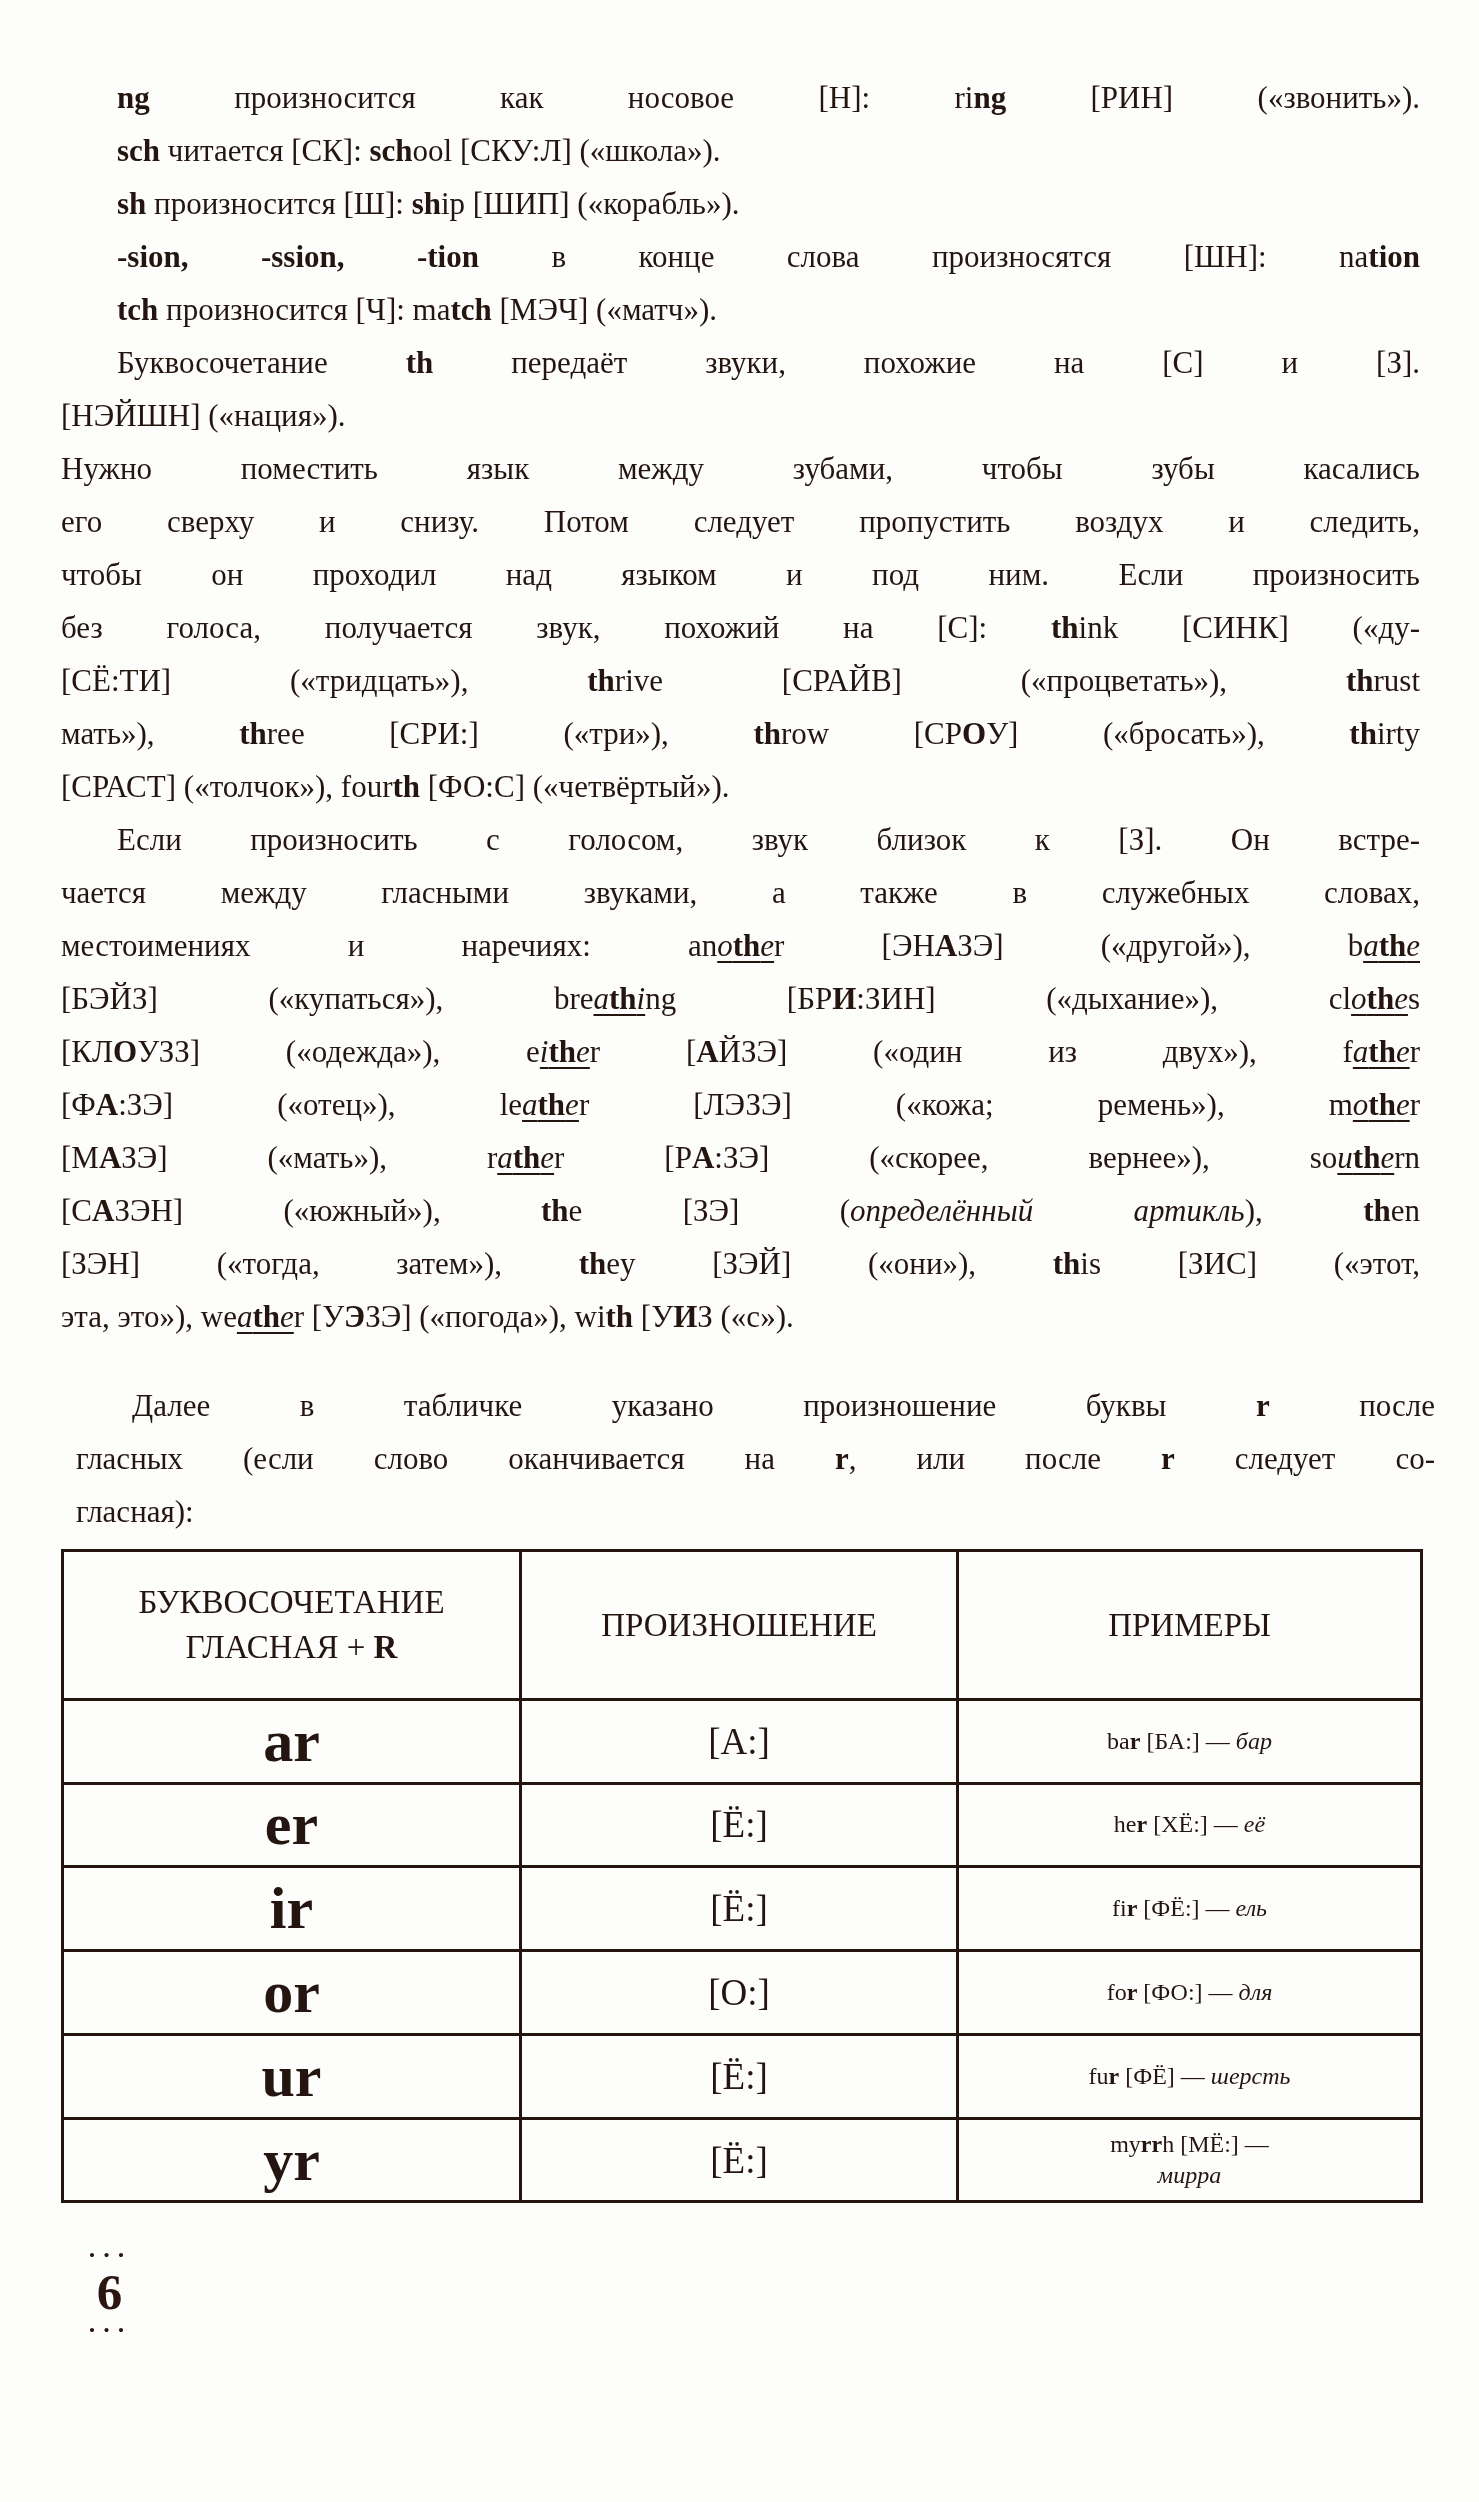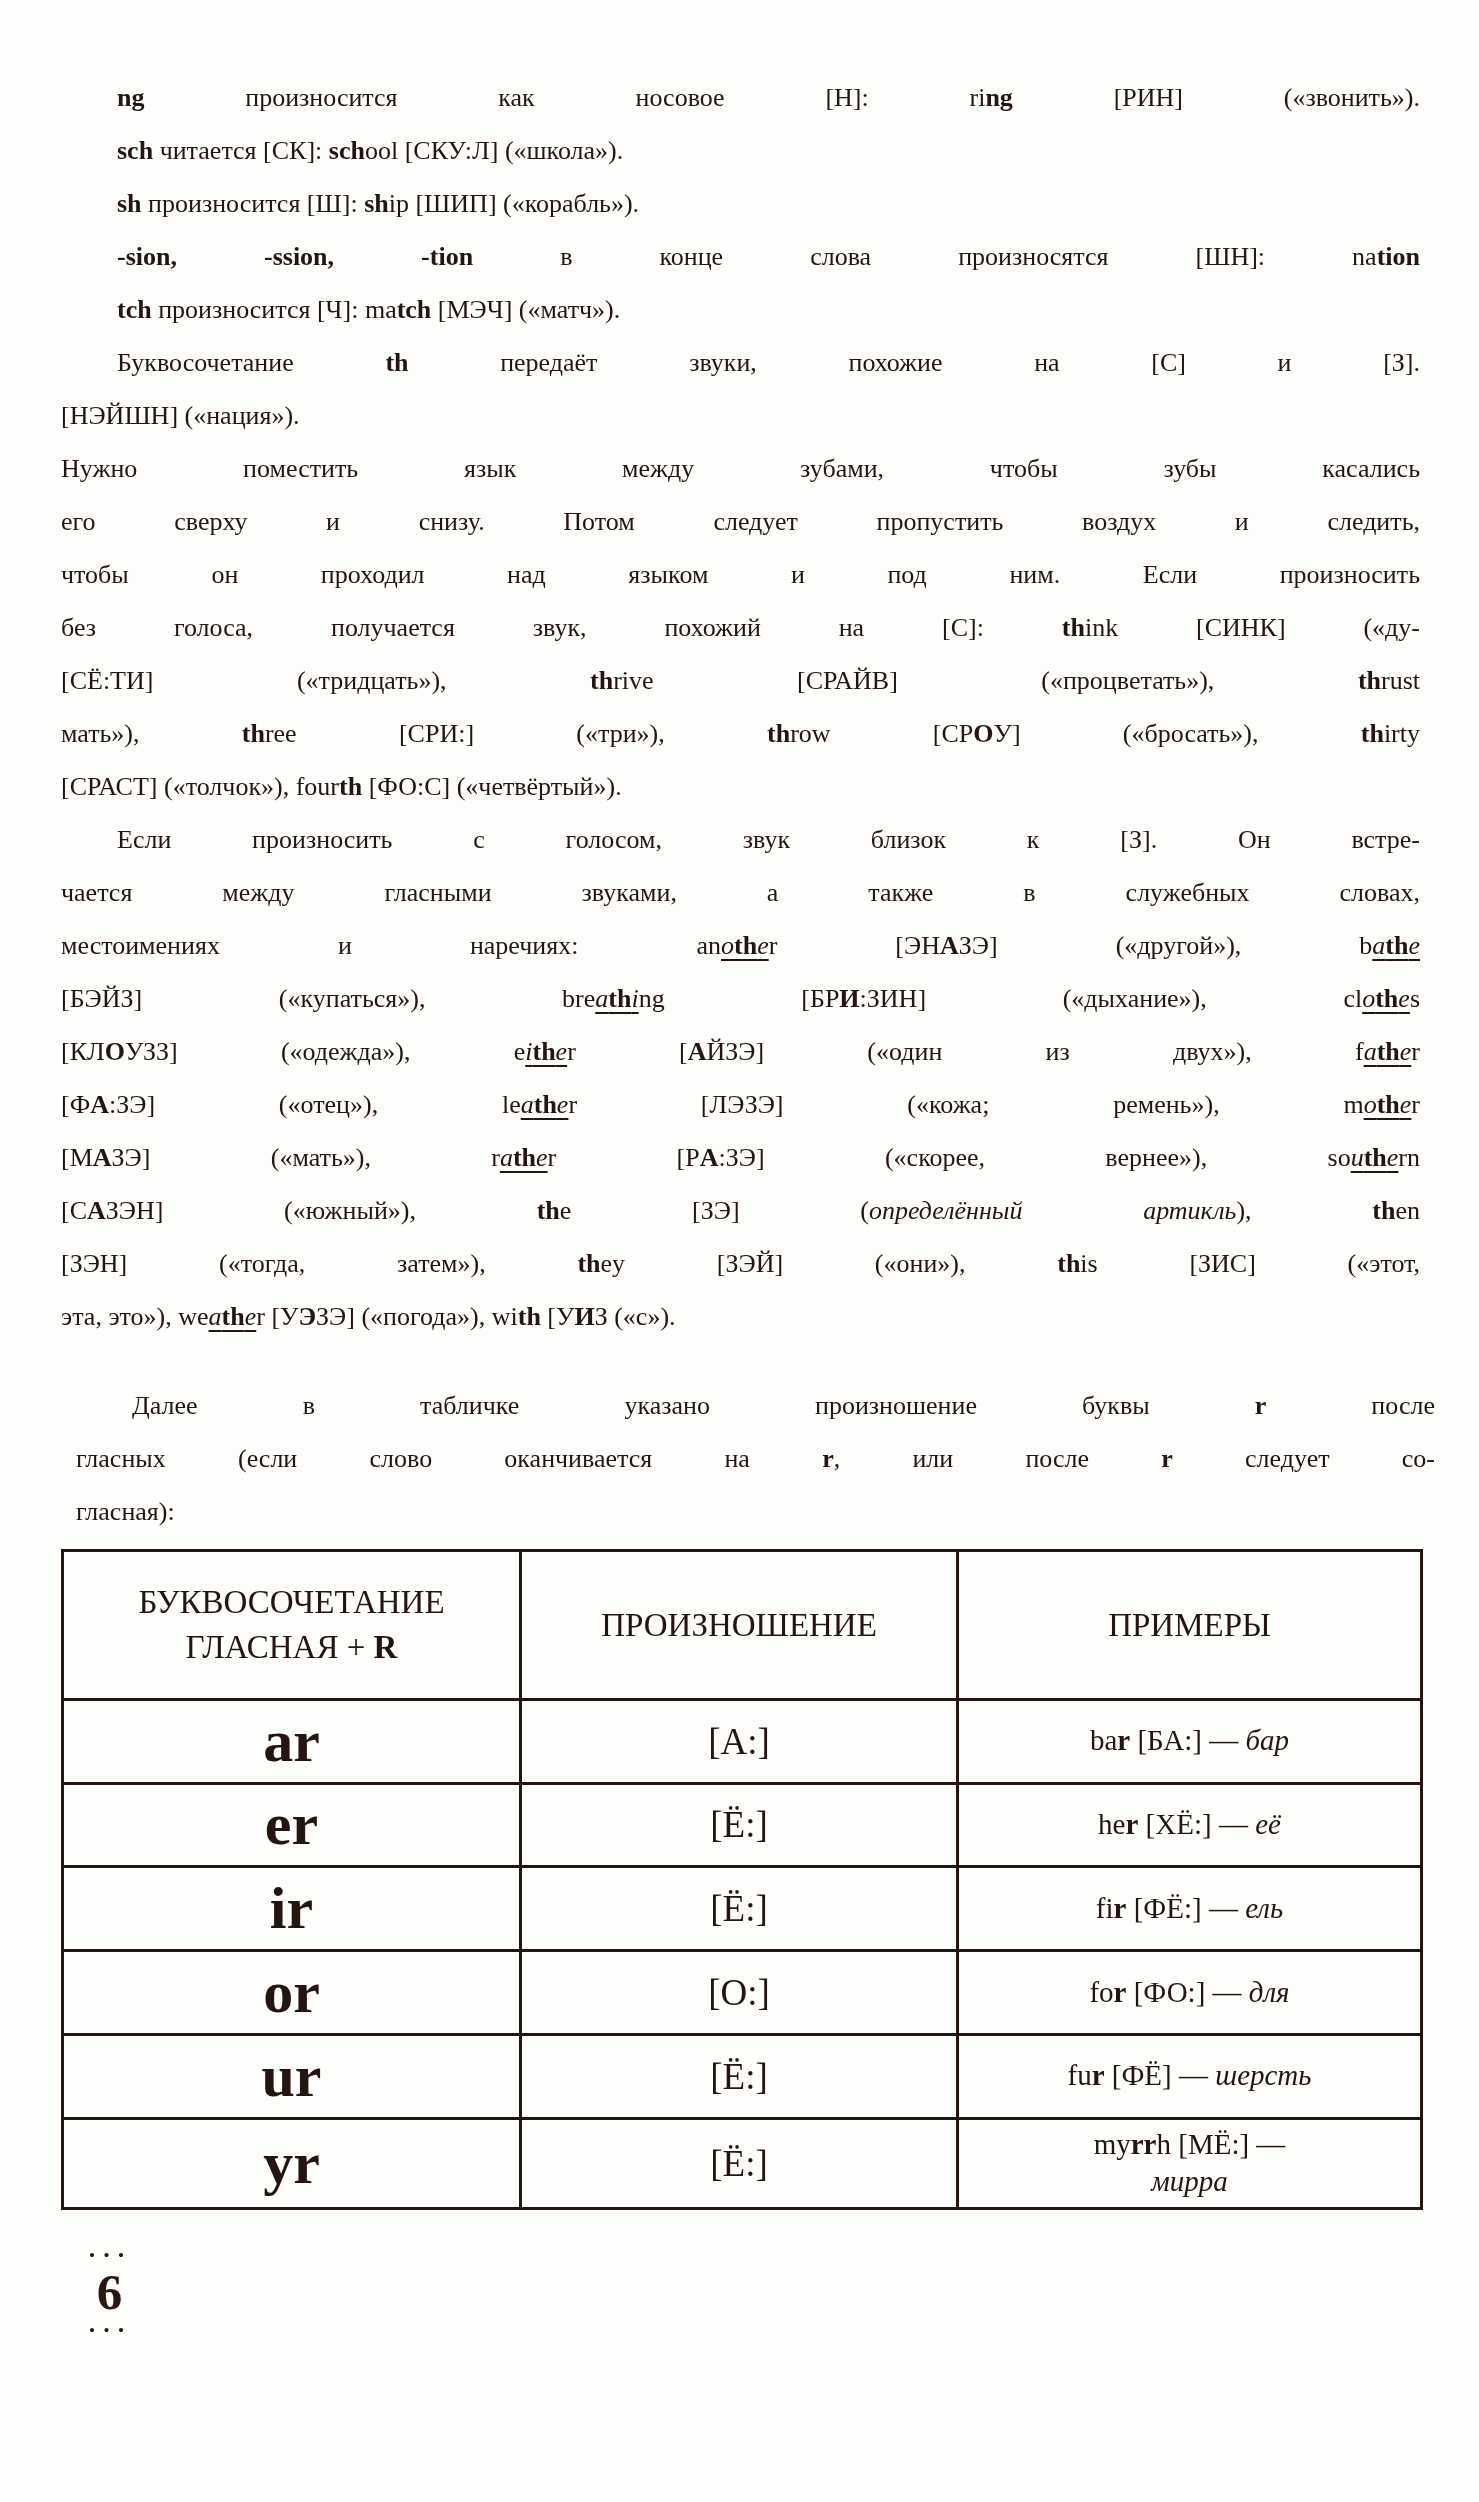--- a/index.html
+++ b/index.html
@@ -5,21 +5,21 @@
   html,body { margin:0; padding:0; background:#ffffff; }
   .page {
     position:relative; width:1480px; height:2502px;
     background:#fdfdfb; overflow:hidden;
     font-family:"Liberation Serif", serif;
     color:#241510;
   }
   .text-block { position:absolute; left:61px; top:71px; width:1359px; }
   .intro-block { position:absolute; left:76px; top:1379px; width:1359px; }
   .line {
-    font-size:26px; line-height:53px; height:53px;
+    font-size:31px; line-height:53px; height:53px;
     text-align:justify; text-align-last:justify;
     overflow:hidden; white-space:nowrap;
   }
   .line.left { text-align-last:left; }
   .line.indent { text-indent:56px; }
   .b { font-weight:bold; }
   .i { font-style:italic; }
   .u { text-decoration:underline; text-underline-offset:4.9px; text-decoration-thickness:2px; }
 
   .pron-table {
@@ -27,21 +27,21 @@
     border-collapse:collapse; table-layout:fixed;
   }
   .pron-table td {
     border:3px solid #241510; text-align:center; vertical-align:middle;
     padding:5.9px 7.9px; overflow:hidden;
   }
   .header-row td { height:134px; font-size:33px; line-height:1.35; }
   .body-row { height:77px; }
   .combo-cell { font-size:60px; font-weight:bold; }
   .pron-cell  { font-size:37px; }
-  .example-cell { font-size:29px; line-height:1.3; }
+  .example-cell { font-size:24px; line-height:1.3; }
 
   .footer {
     position:absolute; left:65px; top:2246px; width:89px;
     text-align:center; color:#2a1712;
   }
   .footer .dots { font-size:25.6px; line-height:17.7px; font-weight:bold; letter-spacing:5.9px; }
   .footer .num  { font-size:51px; line-height:57px; font-weight:bold; }
 </style>
 </head>
 <body>

